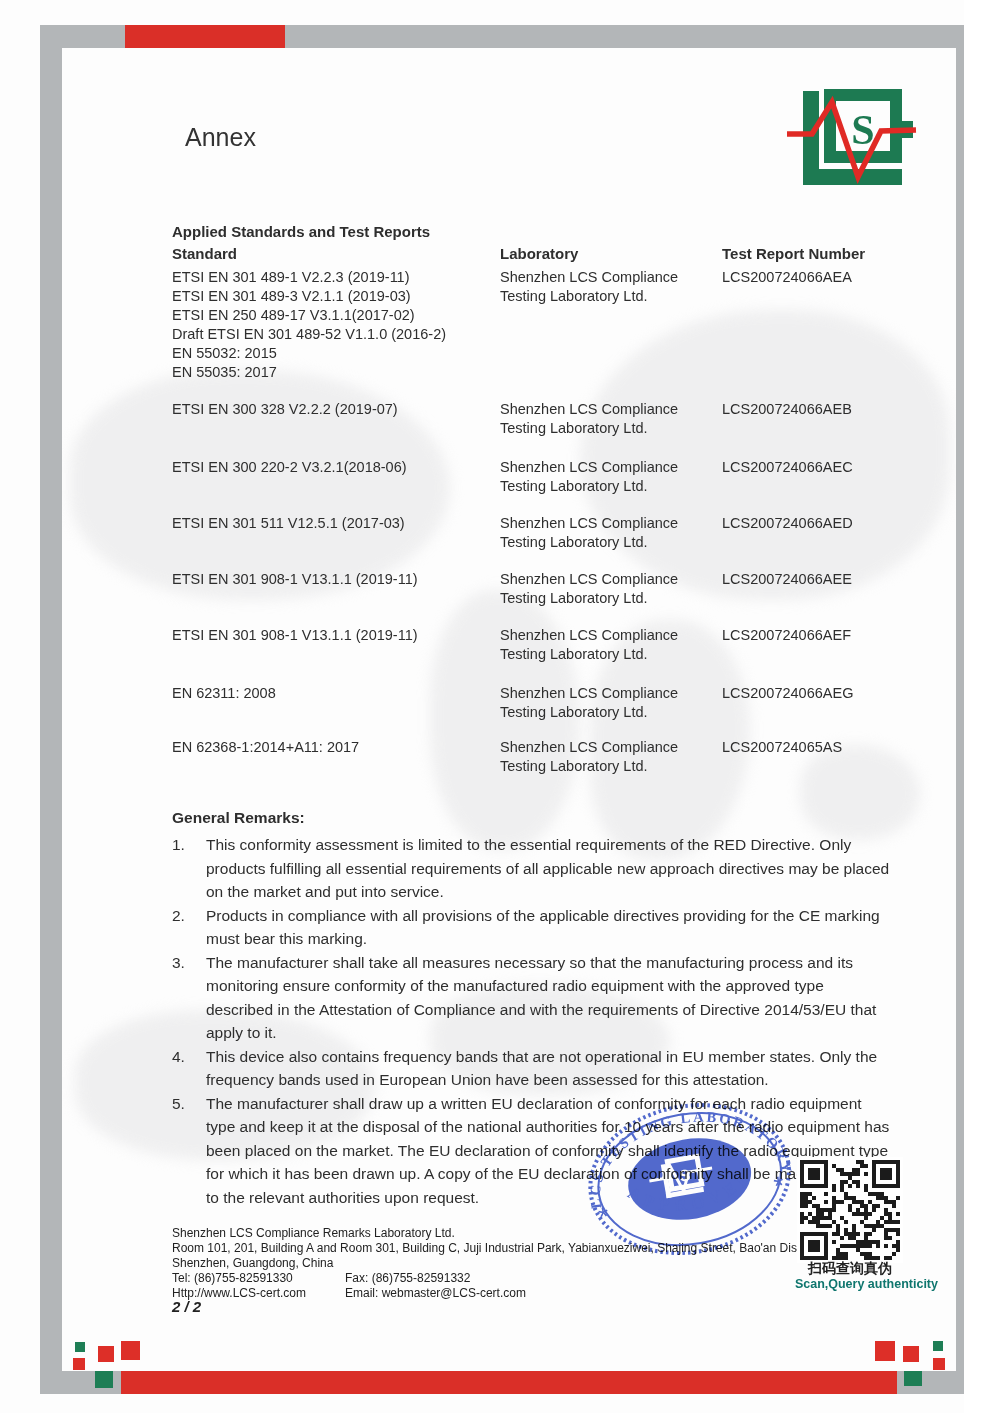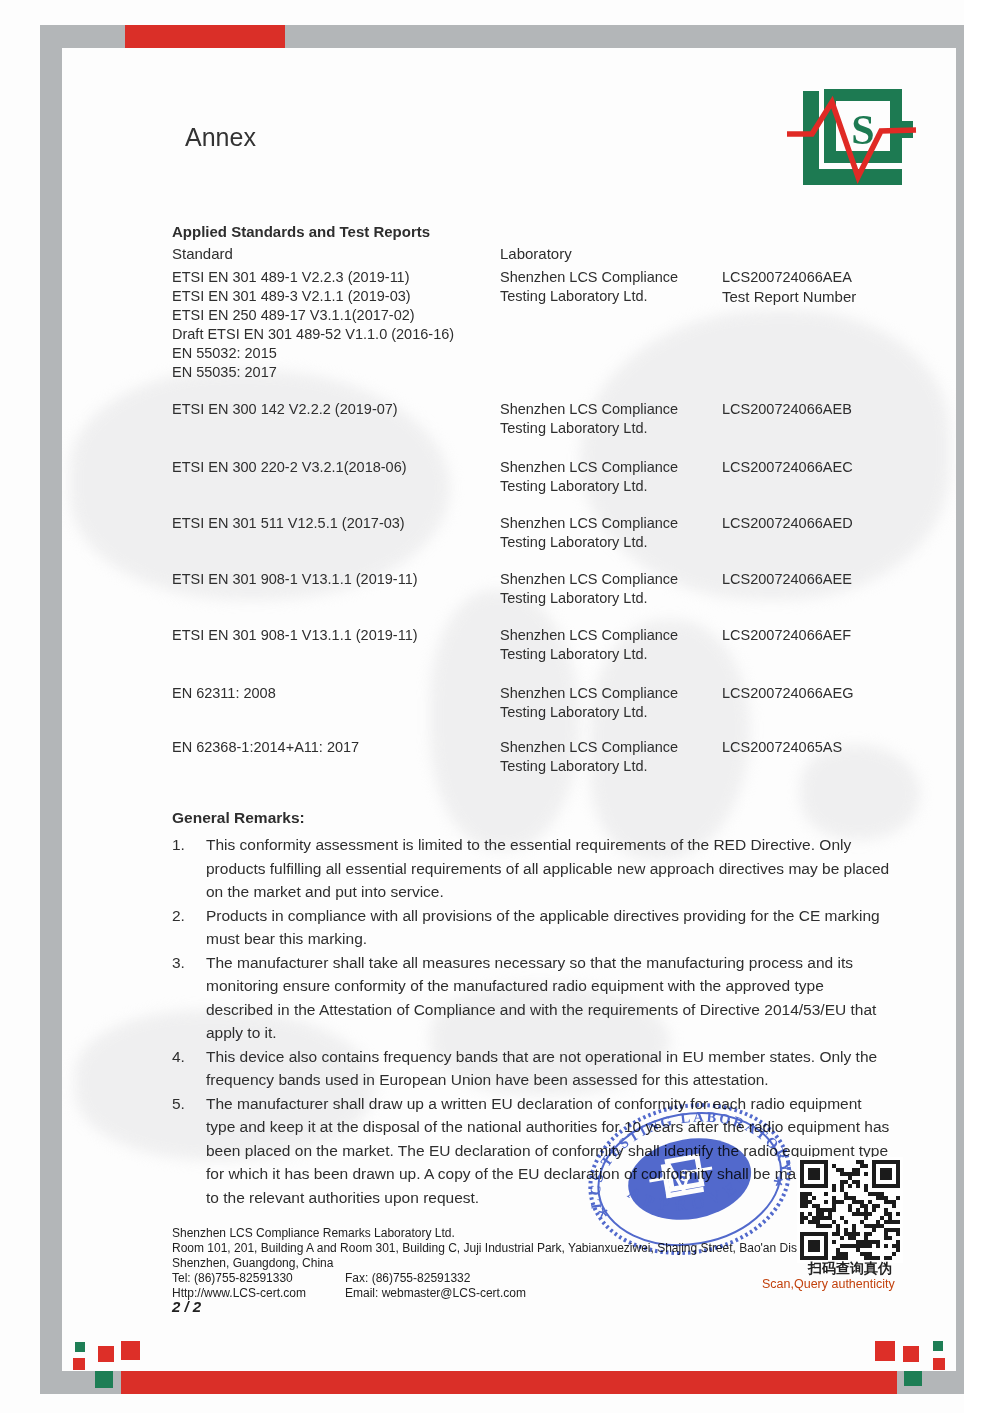--- a/index.html
+++ b/index.html
@@ -21,22 +21,22 @@
   
   .blob{position:absolute;background:#ebebec;opacity:.75;filter:blur(7px);
         border-radius:45% 55% 52% 48%;z-index:0;}
 
   
   .annex{position:absolute;left:185px;top:123px;font-size:25px;color:#333;z-index:1;}
   .logo{position:absolute;left:782px;top:86px;z-index:1;}
 
   
   .section-title{position:absolute;left:172px;top:223px;font-size:15px;font-weight:bold;z-index:1;}
-  .col-head{position:absolute;top:245px;font-size:15px;font-weight:normal;z-index:1;}
-  .ch-std{left:172px;} .ch-lab{left:500px;} .ch-rep{left:722px;margin-top:43px;}
+  .col-head{position:absolute;top:245px;font-size:15px;font-weight:bold;z-index:1;}
+  .ch-std{left:172px;} .ch-lab{left:500px;} .ch-rep{left:722px;}
   #standards-table{position:absolute;left:0;top:0;width:100%;z-index:1;}
   .trow{position:absolute;left:172px;width:730px;font-size:14.5px;line-height:19px;}
   .c-std{position:absolute;left:0;top:0;width:322px;}
   .c-lab{position:absolute;left:328px;top:0;width:205px;}
   .c-rep{position:absolute;left:550px;top:0;width:180px;}
 
   
   .remarks-title{position:absolute;left:172px;top:809px;font-size:15.5px;font-weight:bold;z-index:1;}
   #remarks-list{position:absolute;left:172px;top:833px;width:722px;margin:0;padding:0;
                 list-style:none;z-index:1;}
@@ -46,22 +46,22 @@
 
   
   .stamp{position:absolute;left:572px;top:1086px;z-index:2;transform:rotate(-10deg);
          opacity:.82;mix-blend-mode:multiply;}
 
   
   .qr-box{position:absolute;left:797px;top:1157px;width:100px;height:100px;background:#fff;
           padding:3px;z-index:3;}
   .qr-zh{position:absolute;left:788px;top:1260px;width:124px;text-align:center;
          font-size:14px;font-weight:bold;z-index:3;color:#222;}
-  .qr-en{position:absolute;left:762px;top:1277px;width:176px;text-align:left;
-         font-size:12.5px;font-weight:normal;z-index:3;color:#c2410c;}
+  .qr-en{position:absolute;left:762px;top:1277px;width:176px;text-align:right;
+         font-size:12.5px;font-weight:bold;z-index:3;color:#0f766e;}
 
   
   .fline{position:absolute;font-size:12px;line-height:15px;z-index:1;color:#222;}
   .f-company{left:172px;top:1226px;}
   .f-addr1{left:172px;top:1241px;white-space:nowrap;}
   .f-addr2{left:172px;top:1256px;}
   .f-tel{left:172px;top:1271px;} .f-fax{left:345px;top:1271px;}
   .f-web{left:172px;top:1286px;} .f-email{left:345px;top:1286px;}
   .f-page{left:172px;top:1299px;font-size:15px;font-weight:bold;font-style:italic;}
 </style>
@@ -114,34 +114,34 @@
   <div class="col-head ch-std">Standard</div>
   <div class="col-head ch-lab">Laboratory</div>
   <div class="col-head ch-rep">Test Report Number</div>
 
   <div id="standards-table">
     <div class="trow" style="top: 268px;">
       <div class="c-std">
           <div>ETSI EN 301 489-1 V2.2.3 (2019-11)</div>
           <div>ETSI EN 301 489-3 V2.1.1 (2019-03)</div>
           <div>ETSI EN 250 489-17 V3.1.1(2017-02)</div>
-          <div>Draft ETSI EN 301 489-52 V1.1.0 (2016-16)</div>
+          <div>Draft ETSI EN 301 489-52 V1.1.0 (2016-2)</div>
           <div>EN 55032: 2015</div>
           <div>EN 55035: 2017</div>
         </div>
       <div class="c-lab">
           <div>Shenzhen LCS Compliance</div>
           <div>Testing Laboratory Ltd.</div>
         </div>
       <div class="c-rep">LCS200724066AEA</div>
     </div>
 
     <div class="trow" style="top: 400px;">
       <div class="c-std">
-          <div>ETSI EN 300 142 V2.2.2 (2019-07)</div>
+          <div>ETSI EN 300 328 V2.2.2 (2019-07)</div>
         </div>
       <div class="c-lab">
           <div>Shenzhen LCS Compliance</div>
           <div>Testing Laboratory Ltd.</div>
         </div>
       <div class="c-rep">LCS200724066AEB</div>
     </div>
 
     <div class="trow" style="top: 458px;">
       <div class="c-std">

